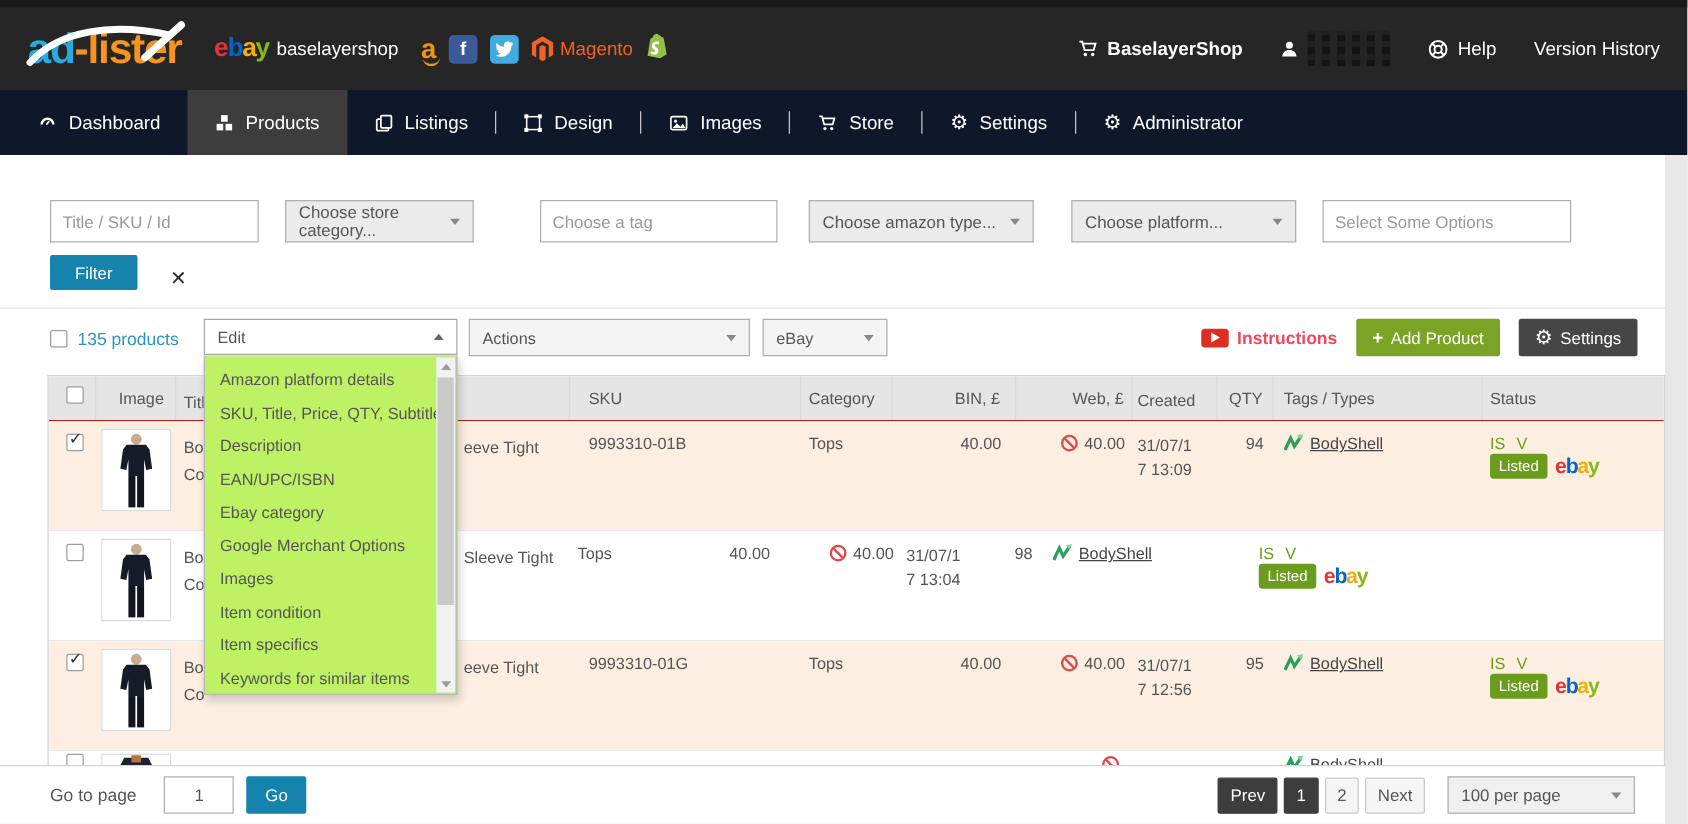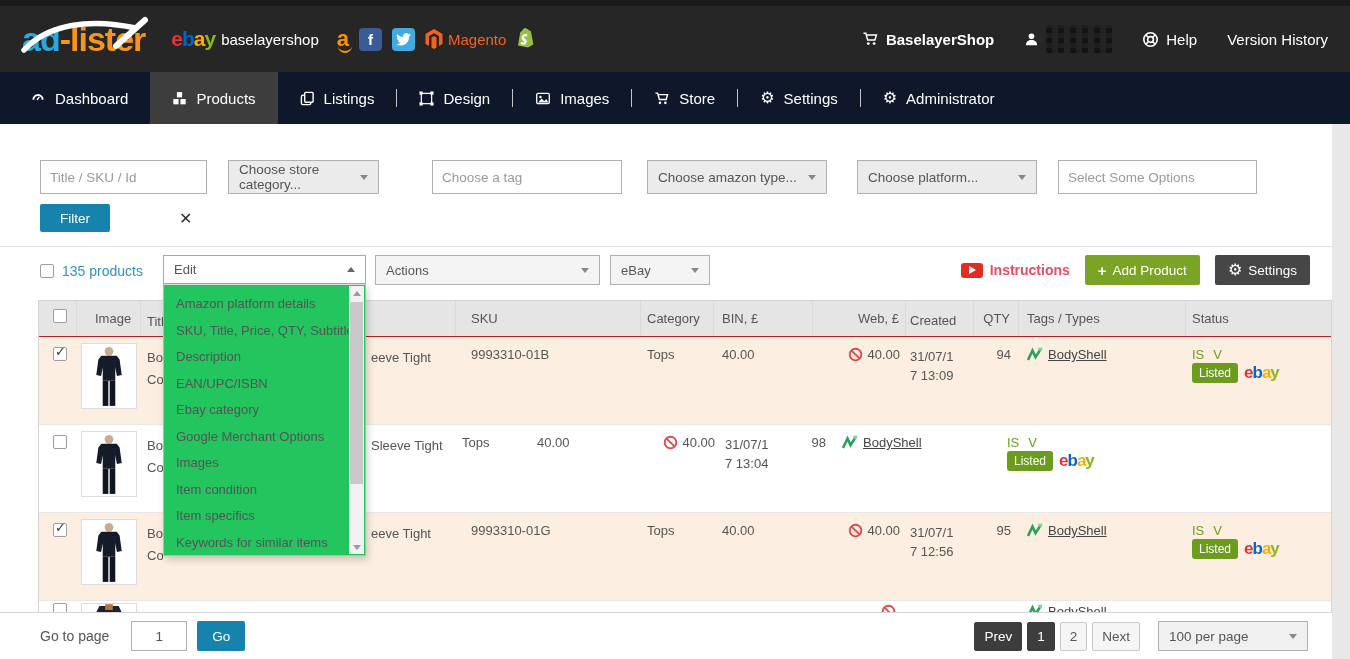--- a/index.html
+++ b/index.html
@@ -45,21 +45,21 @@
   .filters-row > * { position:absolute; height:34px; font-size:13.5px; }
   .f-input { border:1px solid #b0b0b0; background:#fff; color:#555; padding:0 9px; outline:none; }
   .f-input::placeholder { color:#9a9a9a; }
   .f-select { border:1px solid #b0b0b0; background:#ebebeb; color:#555; display:flex;
     align-items:center; padding:0 10px; cursor:pointer; }
   .caret-d { width:0; height:0; border-left:4px solid transparent; border-right:4px solid transparent;
     border-top:5px solid #888; margin-left:auto; }
   .caret-u { width:0; height:0; border-left:4px solid transparent; border-right:4px solid transparent;
     border-bottom:5px solid #666; margin-left:auto; }
 
-  .filter-actions { position:absolute; top:80px; left:40px; display:flex; align-items:center;gap:43px; }
+  .filter-actions { position:absolute; top:80px; left:40px; display:flex; align-items:flex-end; }
   .btn { border:none; cursor:pointer; font-family:inherit; }
   .btn-filter { width:70px; height:28px; background:#1583ac; color:#fff; font-size:13.5px; border-radius:2px; }
   .clear-x { margin-left:26px; color:#2b2b2b; font-size:16px; font-weight:bold; cursor:pointer;
     font-family:"DejaVu Sans",sans-serif; }
 
   .divider { position:absolute; top:122px; left:0; width:1332px; border-top:1px solid #e3e3e3; }
 
   
   .toolbar { position:absolute; top:131px; left:40px; width:1292px; height:30px; }
   .cb { display:inline-block; width:14px; height:14px; background:#fff; border:1px solid #9e9e9e;
@@ -94,21 +94,21 @@
   .tbody-row { height:88px; border-bottom:1px solid #e8e8e8; background:#fff; }
   .tbody-row.sel { background:#fcefe1; }
   .tbody-row.partial { height:12px; overflow:hidden; border-bottom:none; }
   .tc { flex:none; padding:10px 8px 0 8px; overflow:hidden; }
   .c-check { width:38px; padding-left:14px; }
   .c-img { width:64px; padding:6px 0 0 4px; }
   .c-title { width:315px; padding-left:6px; position:relative; line-height:22px; }
   .c-title .tail { position:absolute; left:230px; top:10px; }
   .c-sku { width:185px; padding-left:15px; }
   .c-cat { width:73px; padding-left:6px; }
-  .c-bin { width:99px; padding-right:12px; }
+  .c-bin { width:99px; text-align:right; padding-right:12px; }
   .c-web { width:93px; text-align:right; padding-right:6px; white-space:nowrap; }
   .c-web svg { vertical-align:-3px; margin-right:4px; }
   .c-created { width:68px; padding-left:4px; line-height:19px; }
   .c-qty { width:45px; text-align:right; padding-right:8px; }
   .c-tags { width:167px; padding-left:8px; white-space:nowrap; }
   .c-status { width:145px; padding-left:6px; }
   .thumb { width:56px; height:66px; border:1px solid #ddd; background:#fff; }
   .partial .c-img { padding-top:2px; } .partial .c-web,.partial .c-tags { padding-top:3px; }
   .partial .c-check { padding-top:2px; }
   .tag-link { color:#444; text-decoration:underline; cursor:pointer; }
@@ -116,21 +116,21 @@
   .flags { color:#6b9c1d; font-weight:normal; }
   .flags span { margin-right:9px; }
   .status-line2 { margin-top:1px; display:flex; align-items:center; gap:6px; }
   .badge-listed { background:#6b9c1d; color:#fff; font-size:12px; padding:3px 7px; border-radius:3px; }
   .ebay-cell { font-size:17px; font-weight:bold; letter-spacing:-1px; cursor:pointer; }
 
   
   .dd { position:absolute; left:163px; top:131px; width:203px; z-index:60; font-size:13px; color:#555; }
   .dd-head { height:29px; background:#fff; border:1px solid #a9a9a9; display:flex; align-items:center;
     padding:0 10px; cursor:pointer; }
-  .dd-panel { position:relative; background:#22c55e; border:1px solid #b7b7b7; border-top-color:#ddd;
+  .dd-panel { position:relative; background:#bef264; border:1px solid #b7b7b7; border-top-color:#ddd;
     height:272px; box-shadow:2px 4px 7px rgba(0,0,0,.18); padding-top:6px; }
   .dd-item { height:26.5px; line-height:26.5px; padding-left:12px; white-space:nowrap; cursor:pointer; width:185px; overflow:hidden; }
   .dd-scroll { position:absolute; top:1px; right:1px; bottom:1px; width:15px; background:#f2f2f2; }
   .sb-arrow { position:absolute; left:0; width:15px; height:14px; display:flex; align-items:center; justify-content:center; cursor:pointer; }
   .sb-up { top:0; } .sb-down { bottom:0; }
   .sb-tri-u { width:0;height:0;border-left:4px solid transparent;border-right:4px solid transparent;border-bottom:5px solid #9a9a9a; }
   .sb-tri-d { width:0;height:0;border-left:4px solid transparent;border-right:4px solid transparent;border-top:5px solid #9a9a9a; }
   .sb-thumb { position:absolute; top:16px; left:1px; width:13px; height:182px; background:#c9c9c9; cursor:grab; }
 
   

